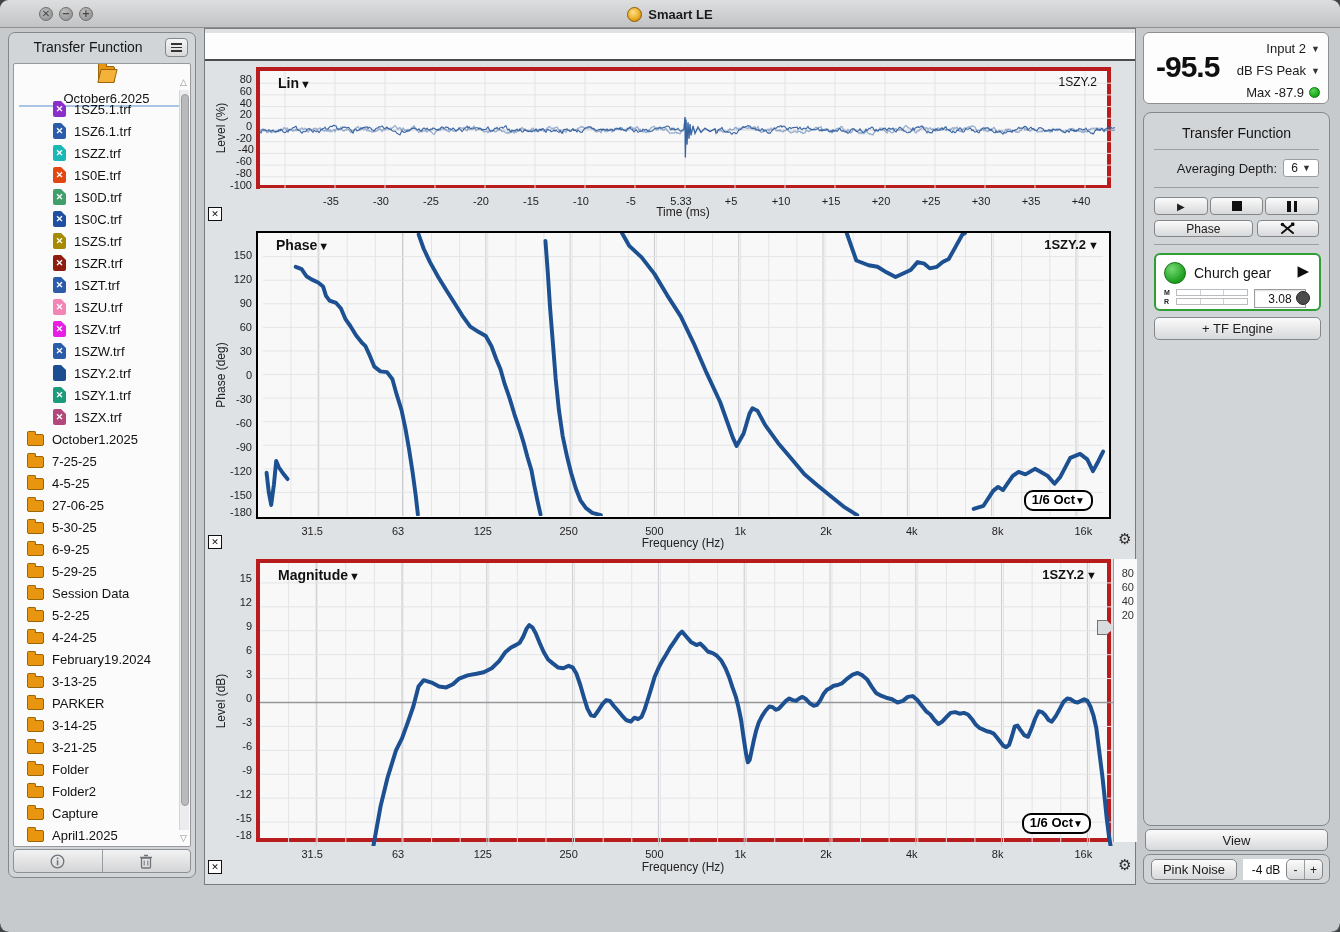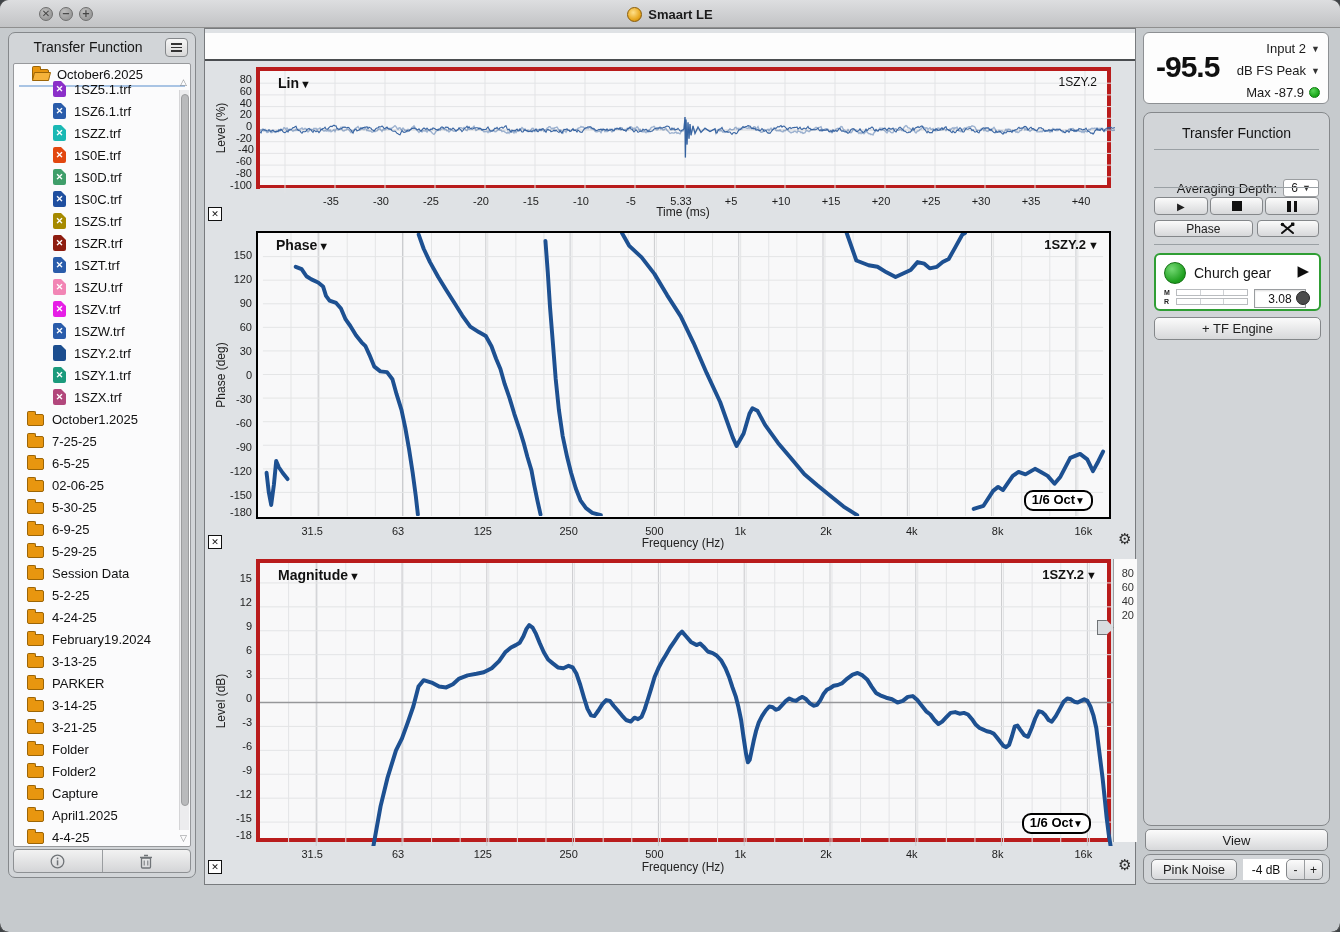--- a/index.html
+++ b/index.html
@@ -15,21 +15,21 @@
   
   .btn{display:flex;align-items:center;justify-content:center;background:linear-gradient(#fbfbfb,#d7d8da);border:1px solid #84878a;border-radius:5px;font-size:13px;color:#202020;cursor:default;}
 
   
   .sidebar{position:absolute;left:8px;top:32px;width:188px;height:846px;background:#d2d5d8;border:1px solid #85888b;border-radius:7px;}
   .sb-title{position:absolute;top:6px;left:14px;width:130px;text-align:center;font-size:14px;color:#161616;}
   .hamburger{position:absolute;top:5px;right:7px;width:23px;height:19px;border:1px solid #84878a;border-radius:4px;background:linear-gradient(#f6f6f6,#d8d8d8);display:flex;flex-direction:column;justify-content:center;align-items:center;gap:2px;}
   .hamburger i{display:block;width:11px;height:1.5px;background:#333;}
   .sb-list{position:absolute;left:4px;top:30px;right:4px;bottom:30px;background:#fbfbfc;border:1px solid #97999c;border-radius:2px;overflow:hidden;}
   .row{display:flex;align-items:center;height:22px;gap:8px;font-size:13px;color:#111;white-space:nowrap;}
-  .row.rootrow{padding-left:18px;height:20px;}
+  .row.rootrow{padding-left:9px;height:40px;flex-direction:column;}
   .row.file{padding-left:39px;}
   .row.folderrow{padding-left:13px;}
   .row.clipped{margin-top:-11px;}
   .blueline{height:2px;background:#a9c4e4;margin:1px 5px 2px 5px;}
   .ficon{position:relative;width:13px;height:16px;border-radius:2px;flex:0 0 13px;display:flex;align-items:center;justify-content:center;}
   .ficon::after{content:'';position:absolute;top:0;right:0;border-style:solid;border-width:0 5px 5px 0;border-color:transparent #fbfbfc transparent transparent;}
   .ficon.hasx::before{content:'\2715';color:#fff;font-weight:700;font-size:9px;line-height:16px;}
   .fold{position:relative;width:17px;height:12px;background:#e8960f;border:1px solid #9c6507;border-radius:1px 2px 2px 2px;flex:0 0 17px;margin-top:2px;}
   .fold::before{content:'';position:absolute;top:-4px;left:-1px;width:7px;height:3px;background:#e8960f;border:1px solid #9c6507;border-bottom:none;border-radius:2px 2px 0 0;}
   .fold.open::after{content:'';position:absolute;left:0px;right:-2px;top:2px;bottom:-1px;background:#f5b23a;border:1px solid #9c6507;transform:skewX(-14deg);border-radius:1px;}
@@ -67,21 +67,21 @@
   
   .rpanel{position:absolute;left:1141px;top:28px;width:191px;height:904px;}
   .meterbox{position:absolute;left:2px;top:4px;width:186px;height:72px;background:#fdfdfd;border:1px solid #8d9093;border-radius:6px;}
   .meter-val{position:absolute;left:12px;top:17px;font-weight:700;font-size:30px;color:#101010;letter-spacing:-1px;}
   .meter-row{position:absolute;right:8px;display:flex;align-items:center;gap:5px;font-size:13px;color:#1a1a1a;}
   .ddcaret{font-size:9px;color:#333;}
   .greendot{width:11px;height:11px;border-radius:50%;background:radial-gradient(circle at 35% 30%,#59d659,#17a517 70%);border:1px solid #0e7a0e;}
   .tfpanel{position:absolute;left:2px;top:84px;width:187px;height:714px;background:#d2d5d8;border:1px solid #85888b;border-radius:8px;}
   .tfpanel .hr{position:absolute;left:10px;right:10px;height:1px;background:#9aa0a4;}
   .tf-title{position:absolute;top:12px;left:0;right:0;text-align:center;font-size:14px;color:#141414;}
-  .avgrow{position:absolute;top:46px;left:12px;right:10px;display:flex;align-items:center;justify-content:flex-end;gap:6px;font-size:13px;color:#1a1a1a;margin-top:20px;}
+  .avgrow{position:absolute;top:46px;left:12px;right:10px;display:flex;align-items:center;justify-content:flex-end;gap:6px;font-size:13px;color:#1a1a1a;}
   .select{width:36px;height:18px;background:#fff;border:1px solid #9a9da0;border-radius:3px;display:flex;align-items:center;justify-content:center;gap:4px;font-size:12px;}
   .transport{position:absolute;top:84px;left:10px;right:10px;height:18px;display:flex;gap:2px;}
   .transport .btn{flex:1;border-radius:4px;font-size:10px;}
   .stopsq{width:10px;height:10px;background:#101010;}
   .pausebars{display:flex;gap:3px;}
   .pausebars i{display:block;width:3.5px;height:11px;background:#101010;}
   .trackrow{position:absolute;top:107px;left:10px;right:10px;height:17px;display:flex;gap:4px;}
   .trackrow .btn{font-size:12px;border-radius:4px;}
   .churchbox{position:absolute;top:140px;left:10px;right:8px;height:58px;background:#fff;border:2px solid #2f9e34;border-radius:6px;}
   .ball{position:absolute;left:8px;top:7px;width:22px;height:22px;border-radius:50%;background:radial-gradient(circle at 35% 30%,#74d974,#1d9e1d 70%);border:1px solid #147014;}
@@ -199,25 +199,25 @@
           <div class="row folderrow">
             <span class="fold"></span>
             <span>October1.2025</span>
           </div>
           <div class="row folderrow">
             <span class="fold"></span>
             <span>7-25-25</span>
           </div>
           <div class="row folderrow">
             <span class="fold"></span>
-            <span>6-5-25</span>
-          </div>
-          <div class="row folderrow">
-            <span class="fold"></span>
-            <span>02-06-25</span>
+            <span>4-5-25</span>
+          </div>
+          <div class="row folderrow">
+            <span class="fold"></span>
+            <span>27-06-25</span>
           </div>
           <div class="row folderrow">
             <span class="fold"></span>
             <span>5-30-25</span>
           </div>
           <div class="row folderrow">
             <span class="fold"></span>
             <span>6-9-25</span>
           </div>
           <div class="row folderrow">

